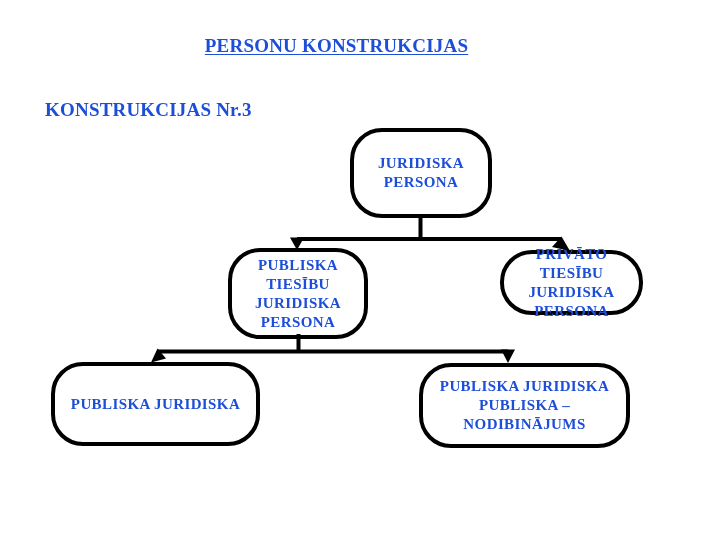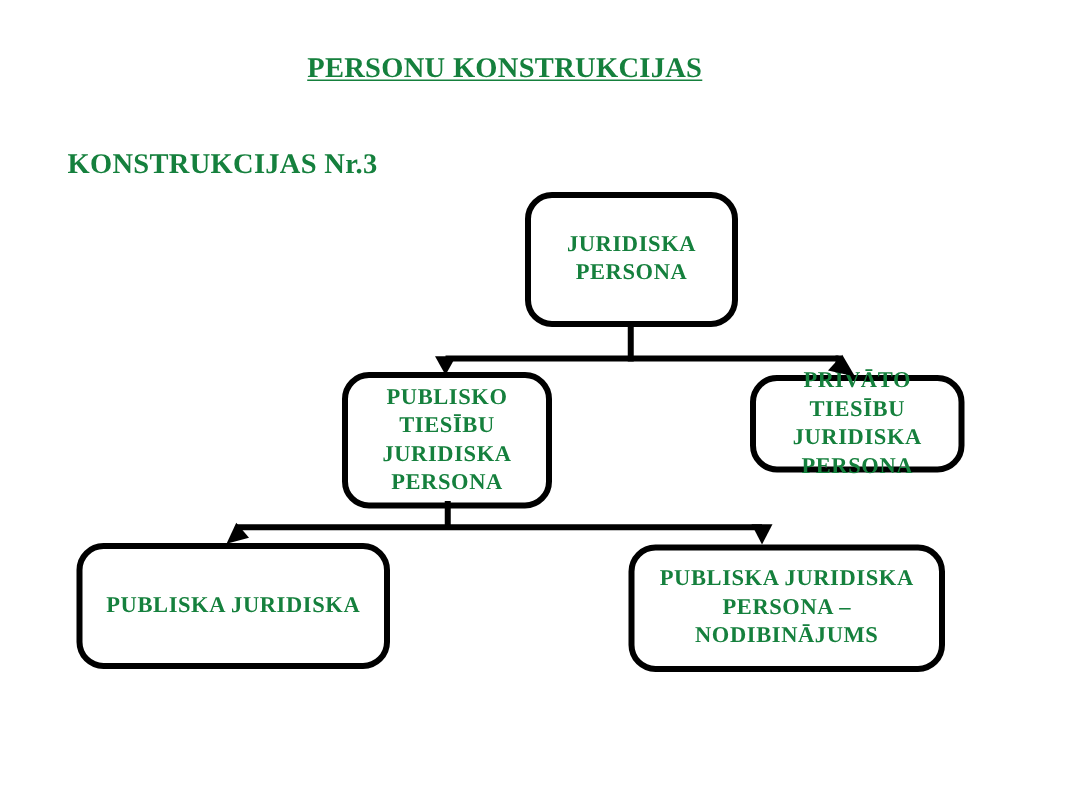--- a/index.html
+++ b/index.html
@@ -2,21 +2,21 @@
 <html><head>
 <meta charset="utf-8">
 <style>
   html, body { margin: 0; padding: 0; background: #ffffff; }
   .slide {
     position: relative;
     width: 720px;
     height: 540px;
     background: #ffffff;
     font-family: "Liberation Serif", "DejaVu Serif", serif;
-    color: #15803d;
+    color: #1d4ed8;
     overflow: hidden;
   }
   .page-title {
     position: absolute;
     top: 35px;
     left: 0;
     width: 673px;
     text-align: center;
     font-size: 19px;
     font-weight: bold;
@@ -31,21 +31,21 @@
     left: 45px;
     font-size: 19px;
     font-weight: bold;
     letter-spacing: 0.2px;
     white-space: nowrap;
   }
   .node {
     position: absolute;
     box-sizing: border-box;
     border: 4px solid #000000;
-    border-radius: 18px;
+    border-radius: 32px;
     background: #ffffff;
     display: flex;
     flex-direction: column;
     align-items: center;
     justify-content: center;
     text-align: center;
     font-weight: bold;
     font-size: 15px;
     line-height: 19px;
     letter-spacing: 0.4px;
@@ -71,40 +71,40 @@
   <div class="page-title">PERSONU KONSTRUKCIJAS</div>
 
   <div class="section-heading">KONSTRUKCIJAS Nr.3</div>
 
   <div class="node n1">
     <span class="ln">JURIDISKA</span>
     <span class="ln">PERSONA</span>
   </div>
 
   <div class="node n2">
-    <span class="ln">PUBLISKO</span>
+    <span class="ln">PUBLISKA</span>
     <span class="ln">TIESĪBU</span>
     <span class="ln">JURIDISKA</span>
     <span class="ln">PERSONA</span>
   </div>
 
   <div class="node n3">
     <span class="ln">PRIVĀTO</span>
     <span class="ln">TIESĪBU</span>
     <span class="ln">JURIDISKA</span>
     <span class="ln">PERSONA</span>
   </div>
 
   <div class="node n4">
     <span class="ln">PUBLISKA JURIDISKA</span>
   </div>
 
   <div class="node n5">
     <span class="ln">PUBLISKA JURIDISKA</span>
-    <span class="ln">PERSONA –</span>
+    <span class="ln">PUBLISKA –</span>
     <span class="ln">NODIBINĀJUMS</span>
   </div>
 
   <svg class="connectors" viewBox="0 0 720 540" xmlns="http://www.w3.org/2000/svg" aria-hidden="true">
     <g stroke="#000000" stroke-width="4" fill="none">
 
       <line x1="420.5" y1="214" x2="420.5" y2="241"></line>
 
       <line x1="297" y1="239" x2="559" y2="239"></line>
 

